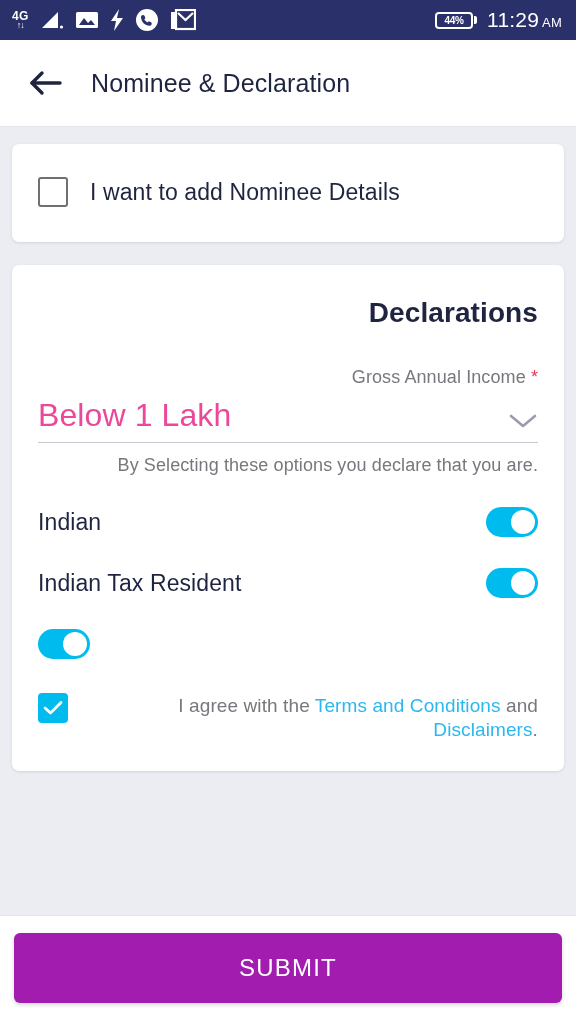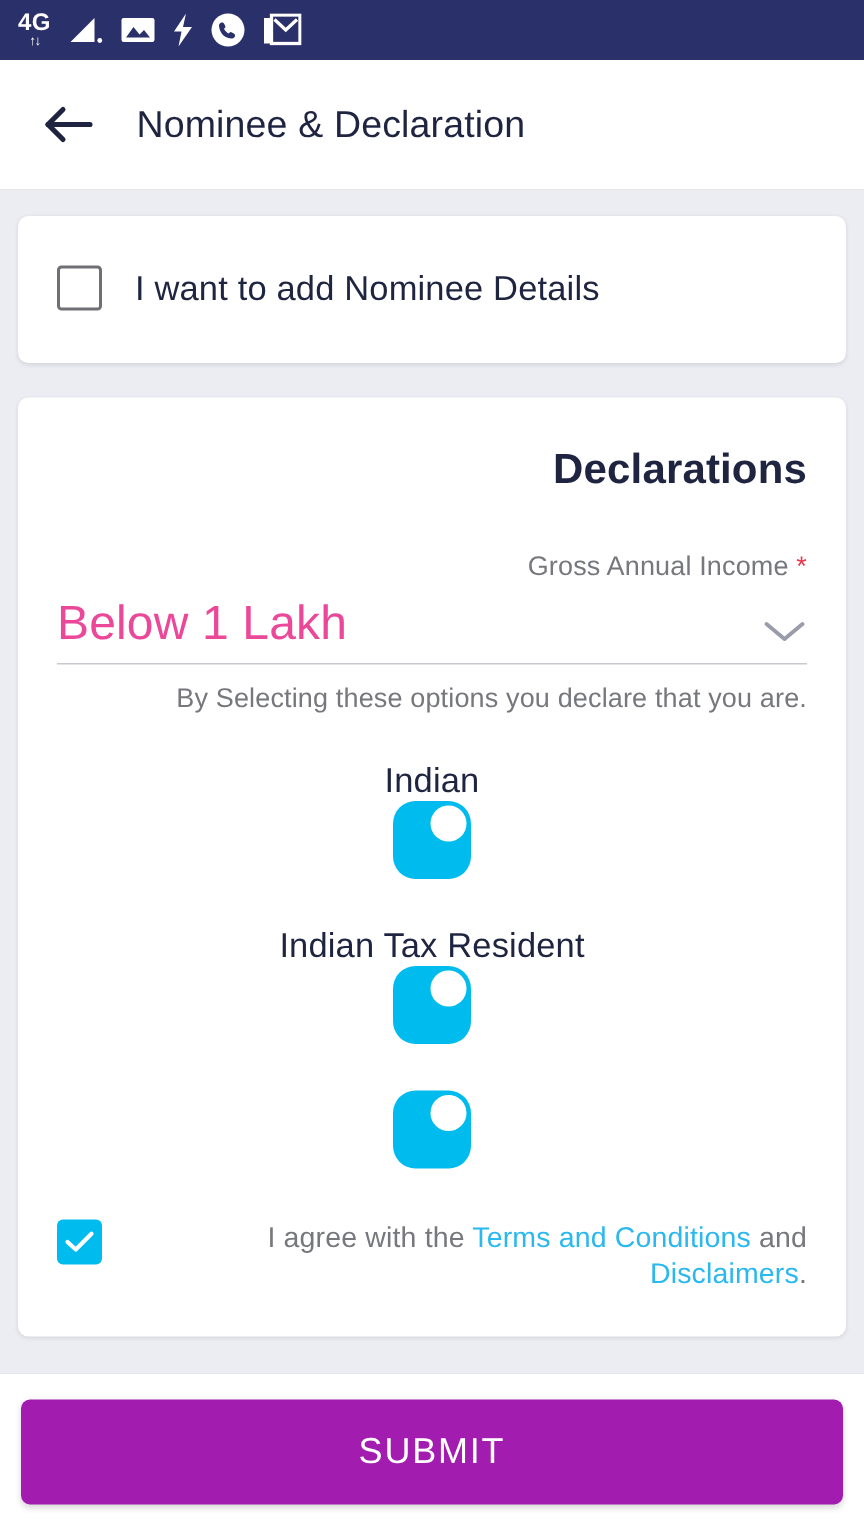--- a/index.html
+++ b/index.html
@@ -21,21 +21,21 @@
     height: 40px; flex: 0 0 40px;
     background: #2a3069;
     display: flex; align-items: center;
     padding: 0 14px 0 12px;
     color: #ffffff;
   }
   .sb-left { display: flex; align-items: center; gap: 11px; }
   .sb-right { margin-left: auto; display: flex; align-items: center; gap: 10px; }
   .ico { display: block; }
   .net4g { display: flex; flex-direction: column; align-items: center; line-height: 1; }
-  .net4g .lbl { font-size: 16px; font-weight: 700; letter-spacing: .3px; }
+  .net4g .lbl { font-size: 12px; font-weight: 700; letter-spacing: .3px; }
   .net4g .arrows { font-size: 9px; letter-spacing: -1px; margin-top: -1px; }
   .battery {
     display: flex; align-items: center;
   }
   .batt-body {
     border: 2px solid #ffffff; border-radius: 4px;
     height: 17px; min-width: 38px;
     display: flex; align-items: center; justify-content: center;
     font-size: 10px; font-weight: 700; letter-spacing: -.2px;
   }
@@ -103,21 +103,20 @@
   .select-value { font-size: 32px; color: #ec4899; letter-spacing: .1px; }
   .chev { margin-bottom: 4px; }
 
   .decl-hint {
     margin-top: 12px; font-size: 18px; color: #77787d; letter-spacing: .1px;
   }
 
   .toggle-row {
     display: flex; align-items: center; justify-content: space-between;
     margin-top: 31px;
-    flex-direction: column;
   }
   .toggle-label { font-size: 23px; color: #1f2540; letter-spacing: .1px; }
   .switch {
     width: 52px; height: 30px; border-radius: 15px;
     background: #00bcee; position: relative; cursor: pointer; flex: 0 0 52px;
   }
   .switch .knob {
     position: absolute; top: 3px; right: 3px;
     width: 24px; height: 24px; border-radius: 50%; background: #ffffff;
   }
@@ -185,20 +184,29 @@
         <path d="M8 7c0.8 0 1.3 0.4 1.6 1.1l0.6 1.4c0.2 0.5 0.1 0.9-0.3 1.2l-0.6 0.5c0.7 1.4 1.8 2.5 3.2 3.2l0.5-0.6c0.3-0.4 0.7-0.5 1.2-0.3l1.4 0.6c0.7 0.3 1.1 0.8 1.1 1.6 0 1.1-0.9 2-2 2C9.9 17.7 6.3 14.1 6 9 6 7.9 6.9 7 8 7z" fill="#2a3069"></path>
       </svg>
 
       <svg class="ico" width="26" height="22" viewBox="0 0 26 22">
         <rect x="1" y="3" width="4" height="17" fill="#ffffff"></rect>
         <rect x="6" y="1" width="19" height="19" fill="none" stroke="#ffffff" stroke-width="2.2"></rect>
         <polyline points="8,4 15.5,11 23,4" fill="none" stroke="#ffffff" stroke-width="2.2"></polyline>
       </svg>
     </div>
 
+    <div class="sb-right">
+      <div class="battery">
+        <div class="batt-body">44%</div>
+        <div class="batt-cap"></div>
+      </div>
+      <div class="clock">
+        <span>11:29</span><span class="mer">AM</span>
+      </div>
+    </div>
   </div>
 
   <div class="appbar">
     <div class="back-btn">
       <svg width="34" height="26" viewBox="0 0 34 26">
         <line x1="3" y1="13" x2="31" y2="13" stroke="#1f2540" stroke-width="3.4" stroke-linecap="round"></line>
         <polyline points="13,3 3,13 13,23" fill="none" stroke="#1f2540" stroke-width="3.4" stroke-linecap="round" stroke-linejoin="round"></polyline>
       </svg>
     </div>
     <div class="appbar-title">Nominee &amp; Declaration</div>

